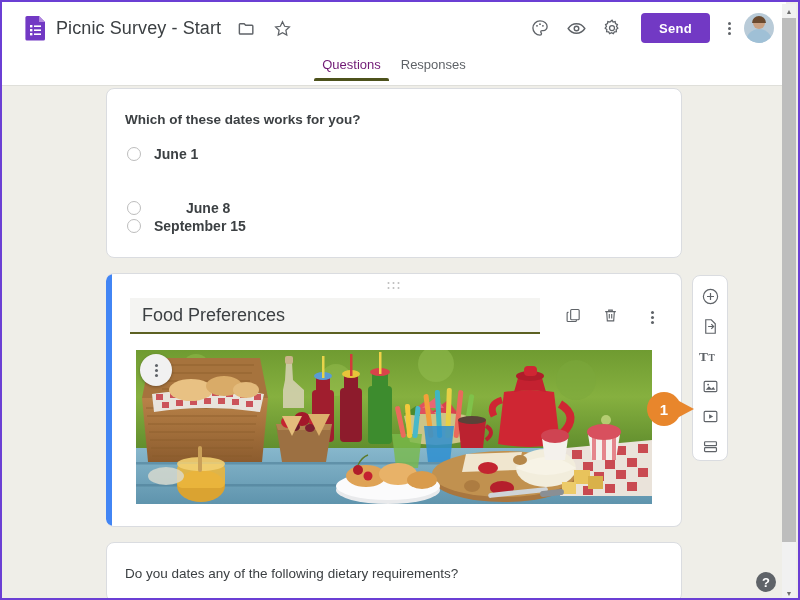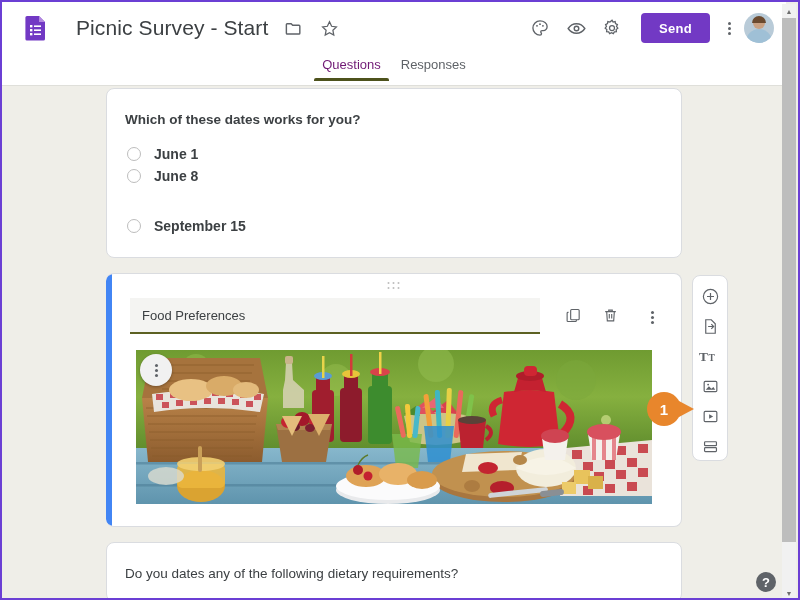--- a/index.html
+++ b/index.html
@@ -19,22 +19,22 @@
 
   
   .topbar {
     position: absolute; left: 0; top: 0;
     width: 784px; height: 52px;
     background: #ffffff;
     display: flex; align-items: center;
   }
   .forms-logo { margin-left: 22px; width: 24px; height: 26px; flex: none; }
   .doc-title {
-    margin-left: 28px;
-    font-size: 21px;
+    margin-left: 8px;
+    font-size: 18px;
     color: #3c4043;
     letter-spacing: .1px;
     white-space: nowrap;
   }
   .title-icon {
     margin-left: 14px;
     width: 22px; height: 22px;
     display: flex; align-items: center; justify-content: center;
     color: #5f6368;
   }
@@ -162,21 +162,21 @@
   }
   .drag-dots i { width: 2px; height: 2px; background: #bdbdbd; border-radius: 50%; }
 
   .title-input {
     position: absolute; left: 24px; top: 24px;
     width: 410px; height: 36px;
     background: #f4f4f2;
     border-bottom: 2px solid #5c6122;
     display: flex; align-items: center;
     padding-left: 12px;
-    font-size: 13px; color: #3c4043;
+    font-size: 18px; color: #3c4043;
   }
   .card-actions {
     position: absolute; right: 16px; top: 28px;
     display: flex; align-items: center; gap: 20px;
     color: #5f6368;
   }
 
   .photo-wrap {
     position: absolute; left: 30px; top: 76px;
     width: 516px; height: 154px;
@@ -338,21 +338,21 @@
 
   <div class="canvas">
 
     <div class="card" id="card-dates">
       <div class="q-title">Which of these dates works for you?</div>
 
       <div class="opt-row" style="left:20px; top:57px;">
         <span class="radio"></span>
         <span>June 1</span>
       </div>
-      <div class="opt-row" style="left:20px; top:79px;">
+      <div class="opt-row" style="left:20px; top:111px;gap:32px;">
         <span class="radio"></span>
         <span>June 8</span>
       </div>
       <div class="opt-row" style="left:20px; top:129px;">
         <span class="radio"></span>
         <span>September 15</span>
       </div>
     </div>
 
     <div class="card selected" id="card-food">

